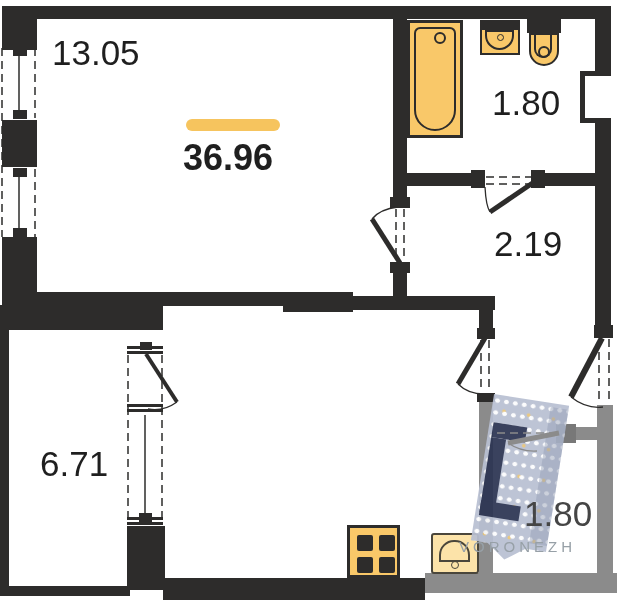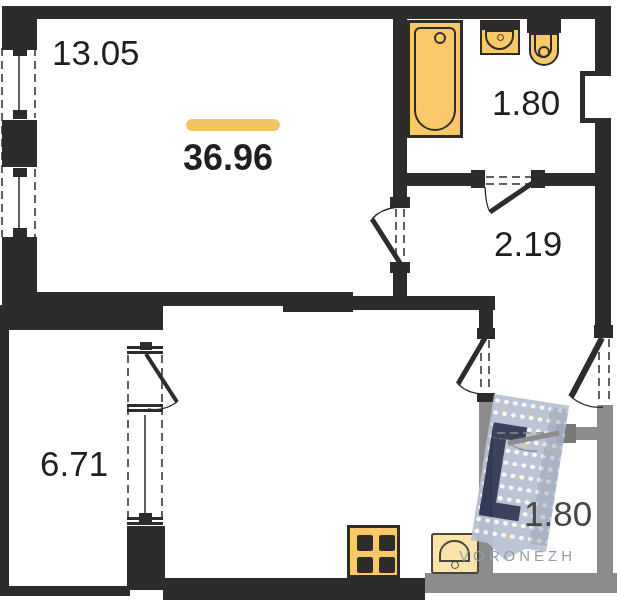--- a/index.html
+++ b/index.html
@@ -53,21 +53,21 @@
   .gleaf{stroke:var(--wall-gray,#8b8b8b);stroke-width:5;}
   .garc{fill:none;stroke:var(--wall-gray,#8b8b8b);stroke-width:1.3;}
   .gdash{stroke:var(--wall-gray,#8b8b8b);stroke-width:1.5;stroke-dasharray:8 5;fill:none;}
   
   .lbl{position:absolute;z-index:5;color:var(--label,#1f1f1f);font-size:35px;line-height:1;white-space:nowrap;}
   .lbl-total{font-size:36px;font-weight:bold;letter-spacing:0;}
   .bar{position:absolute;left:186px;top:119px;width:94px;height:12px;border-radius:6px;background:var(--accent-bar,#f6c45e);z-index:5;}
   .lbl-180{color:#454545;}
   .logo{position:absolute;left:425px;top:538px;width:185px;text-align:center;z-index:6;}
   .logo-title{font-size:23px;font-weight:bold;letter-spacing:.5px;color:var(--logo-yellow,#efc169);line-height:1.1;}
-  .logo-sub{font-size:15px;letter-spacing:4px;color:var(--logo-gray,#97a0a7);line-height:1.1;margin-top:10px;}
+  .logo-sub{font-size:15px;letter-spacing:4px;color:var(--logo-gray,#97a0a7);line-height:1.1;margin-top:1px;}
 </style>
 </head>
 <body>
 
 <div id="plan">
 
   <div class="w" style="left:6px;top:6px;width:605px;height:13px"></div>
   <div class="w" style="left:2px;top:6px;width:35px;height:44px"></div>
   <div class="w" style="left:2px;top:120px;width:35px;height:47px"></div>
   <div class="w" style="left:2px;top:237px;width:35px;height:70px"></div>

